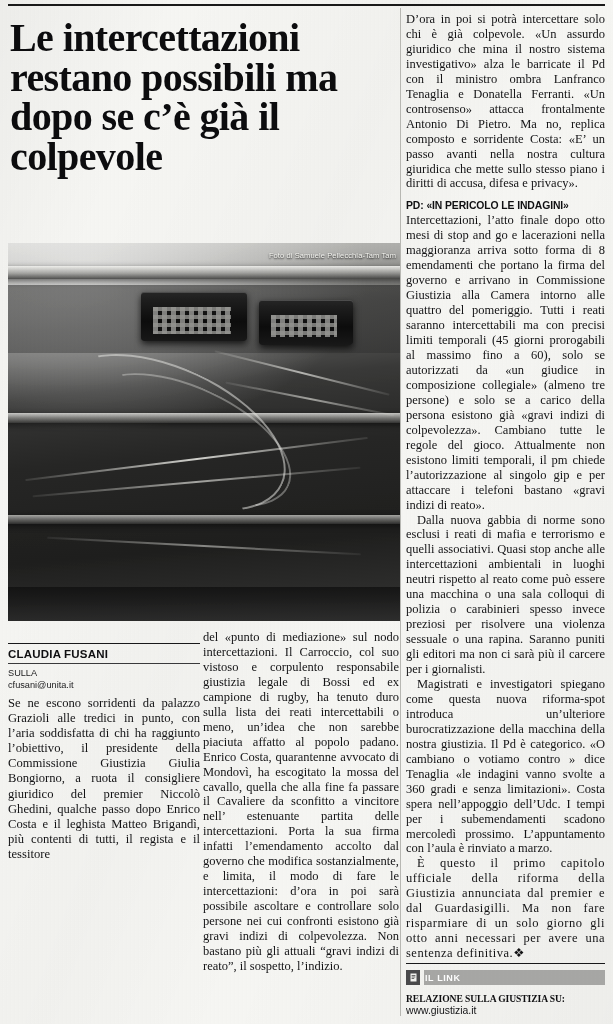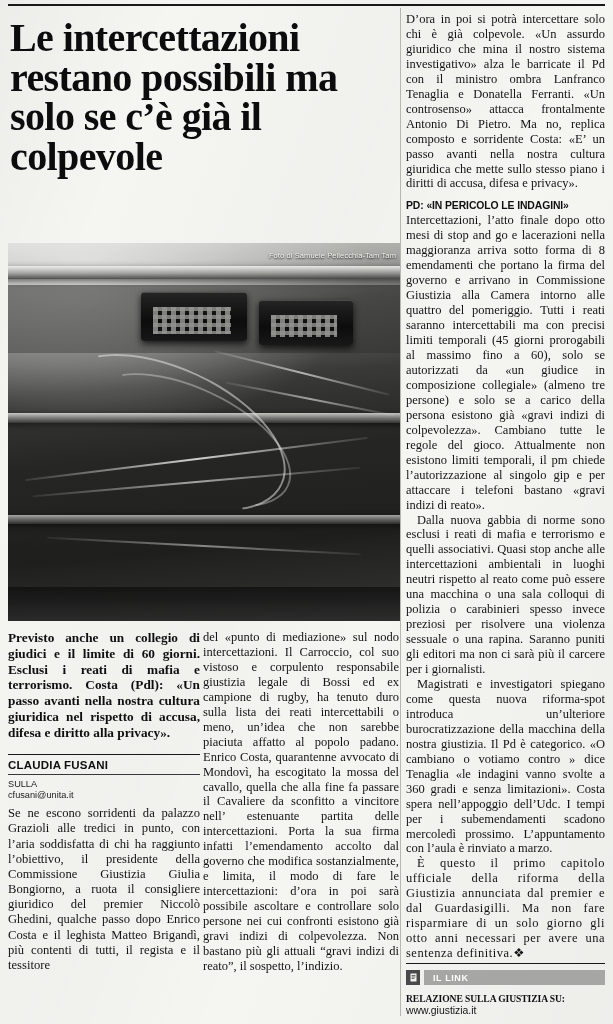--- a/index.html
+++ b/index.html
@@ -236,21 +236,21 @@
   .link-label {
     flex: 1;
     background: #a8a8a6;
     color: #ffffff;
     font-family: "Liberation Sans", sans-serif;
     font-weight: bold;
     font-size: 9px;
     letter-spacing: .6px;
     display: flex;
     align-items: center;
-    padding-left: 9px;
+    padding-left: 1px;
   }
   .link-title {
     font-family: Liberation Serif, serif;
     font-weight: bold;
     font-size: 9.6px;
     color: #101012;
     margin: 0 0 1px 0;
     letter-spacing: -0.1px;
   }
   .link-url {
@@ -263,21 +263,21 @@
 </style>
 </head>
 <body>
 
 <div class="page">
 
   <div class="rule-top"></div>
   <div class="vrule" id="vrule-1"></div>
 
   <div id="headline-block">
-    <h1 class="headline">Le intercettazioni restano possibili ma solo se c’è già il colpevole</h1>
+    <h1 class="headline">Le intercettazioni restano possibili ma dopo se c’è già il colpevole</h1>
   </div>
 
   <div id="photo-block">
     <div class="photo">
       <div class="ph-shelf" style="top:6%;height:13px;"></div>
       <div class="ph-shelf" style="top:45%;height:10px;opacity:.85;"></div>
       <div class="ph-shelf" style="top:72%;height:9px;opacity:.7;"></div>
       <div class="ph-dark" style="left:0;top:11%;width:100%;height:18%;opacity:.5;"></div>
       <div class="ph-phone" style="left:34%;top:13%;width:27%;height:13%;"></div>
       <div class="ph-keys" style="left:37%;top:17%;width:20%;height:7%;"></div>
@@ -290,21 +290,20 @@
       <div class="ph-wire" style="left:10%;top:80%;width:80%;transform:rotate(3deg);opacity:.6;"></div>
       <div class="ph-wire" style="left:52%;top:34%;width:46%;transform:rotate(14deg);opacity:.8;"></div>
       <div class="ph-wire" style="left:55%;top:41%;width:44%;transform:rotate(11deg);opacity:.7;"></div>
       <div class="ph-dark" style="left:0;bottom:0;width:100%;height:9%;opacity:.8;"></div>
       <span class="photo-credit">Foto di Samuele Pellecchia-Tam Tam</span>
     </div>
   </div>
 
   <div class="col" id="col-left">
     <div style="height:630px;"></div>
-    <p class="lead">Previsto anche un collegio di giudici e il limite di 60 giorni. Esclusi i reati di mafia e terrorismo. Costa (Pdl): «Un passo avanti nella nostra cultura giuridica nel rispetto di accusa, difesa e diritto alla privacy».</p>
 
     <hr class="byline-rule">
     <div class="byline-name">CLAUDIA FUSANI</div>
     <hr class="byline-under">
     <div class="byline-city">SULLA</div>
     <div class="byline-mail">cfusani@unita.it</div>
 
     <div class="body" style="margin-top:4px;">
       <p>Se ne escono sorridenti da palazzo Grazioli alle tredici in punto, con l’aria soddisfatta di chi ha raggiunto l’obiettivo, il presidente della Commissione Giustizia Giulia Bongiorno, a ruota il consigliere giuridico del premier Niccolò Ghedini, qualche passo dopo Enrico Costa e il leghista Matteo Brigandì, più contenti di tutti, il regista e il tessitore</p>
     </div>

